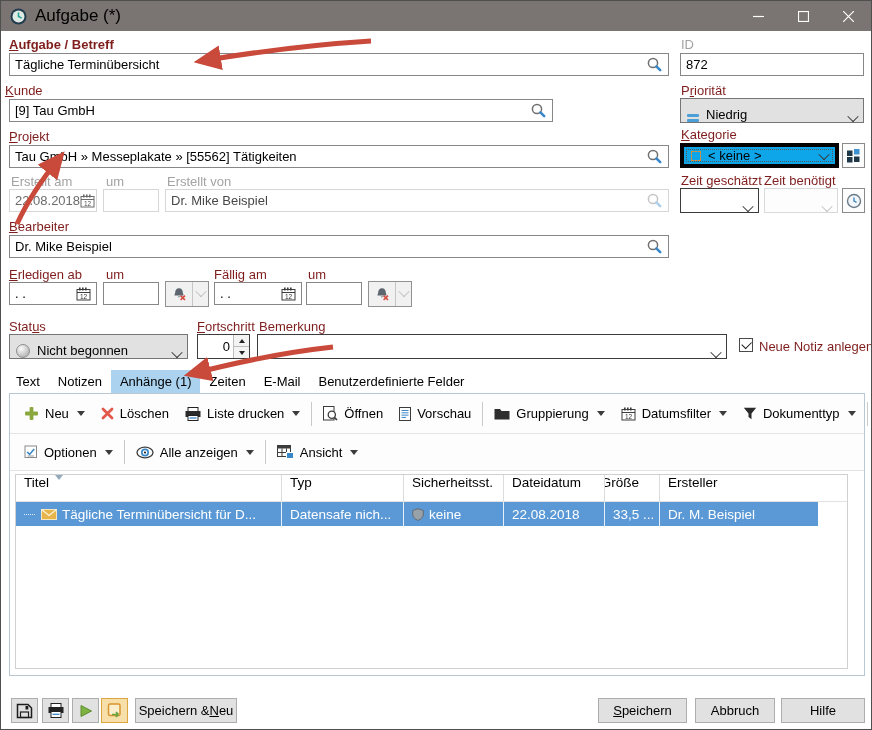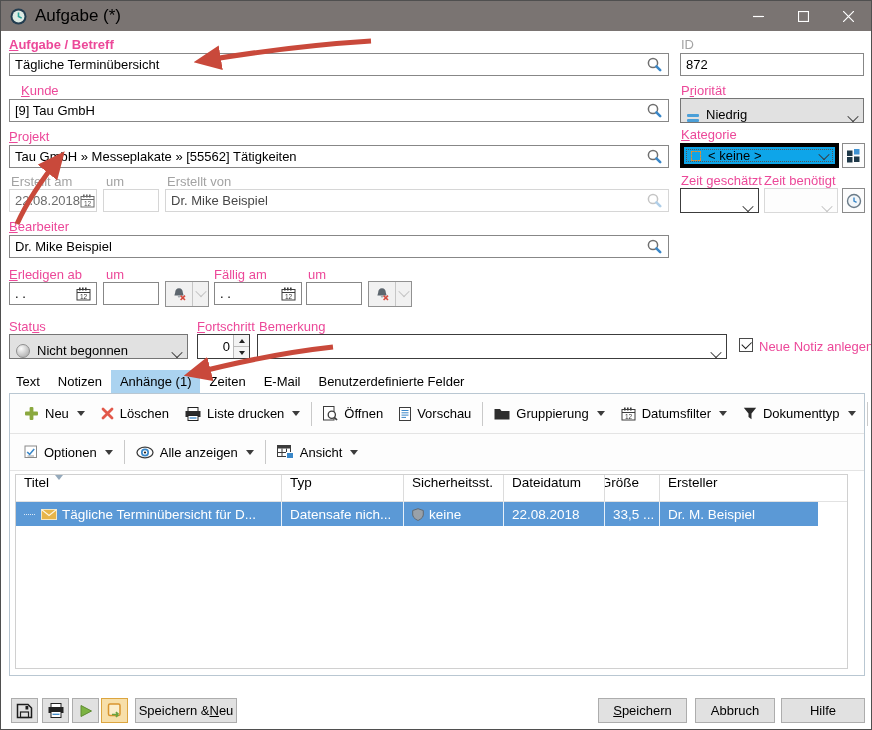--- a/index.html
+++ b/index.html
@@ -5,21 +5,21 @@
   html,body{margin:0;padding:0;background:#f0f0f0;}
   .win{position:relative;width:872px;height:730px;background:#fff;border:1px solid #4f4f4f;
        box-sizing:border-box;font-family:"Liberation Sans",sans-serif;font-size:13px;color:#000;overflow:hidden}
   
   .titlebar{position:absolute;left:0;top:0;width:100%;height:30px;background:#7a7472;display:flex;align-items:center}
   .titlebar .ticon{margin:0 8px 0 9px;display:flex}
   .titlebar .ttext{color:#000000;font-size:17px}
   .wctrls{position:absolute;right:0;top:0;height:30px;display:flex}
   .wbtn{width:45px;height:30px;display:flex;align-items:center;justify-content:center}
   
-  .lbl{position:absolute;white-space:nowrap;font-size:13px;color:#ec4899}
+  .lbl{position:absolute;white-space:nowrap;font-size:13px;color:#7f1d1d}
   .lbl.b{font-weight:bold}
   .lbl.dis{color:#a3a3a3}
   u{text-decoration:underline}
   .fld{position:absolute;background:#fff;border:1px solid #878787;box-sizing:border-box;
        display:flex;align-items:center;padding:0 5px;font-size:13px;white-space:nowrap;overflow:hidden}
   .fld.dis{border-color:#d6d6d6;color:#474747}
   .sic{flex:0 0 auto;margin-left:auto;display:flex}
   .combo{position:absolute;box-sizing:border-box;border:1px solid #757575;background:#e1e1e1;
          display:flex;align-items:flex-end;padding:0 6px;gap:7px;font-size:13px;white-space:nowrap}
   .combo.white{background:#fff;border-color:#3c3c3c}
@@ -119,22 +119,22 @@
           <circle cx="7" cy="7" r="4.6" fill="none" stroke="#6f6f6f" stroke-width="1.5"></circle>
           <line x1="10.4" y1="10.4" x2="14.2" y2="14.2" stroke="#3a87c8" stroke-width="2.6" stroke-linecap="round"></line>
         </svg>
       </span>
   </div>
   <div class="lbl dis" style="left:680px;top:36px">ID</div>
   <div class="fld" style="left:679px;top:52px;width:184px;height:23px">
     <span>872</span>
   </div>
 
-  <div class="lbl" style="left:20px;top:82px"><u>K</u>unde</div>
-  <div class="fld" style="left:8px;top:98px;width:660px;height:23px">
+  <div class="lbl" style="left:4px;top:82px"><u>K</u>unde</div>
+  <div class="fld" style="left:8px;top:98px;width:544px;height:23px">
     <span>[9] Tau GmbH</span>
     <span class="sic">
         <svg width="17" height="17">
           <circle cx="7" cy="7" r="4.6" fill="none" stroke="#6f6f6f" stroke-width="1.5"></circle>
           <line x1="10.4" y1="10.4" x2="14.2" y2="14.2" stroke="#3a87c8" stroke-width="2.6" stroke-linecap="round"></line>
         </svg>
       </span>
   </div>
   <div class="lbl" style="left:680px;top:82px">P<u>r</u>iorität</div>
   <div class="combo" style="left:679px;top:97px;width:184px;height:25px">

